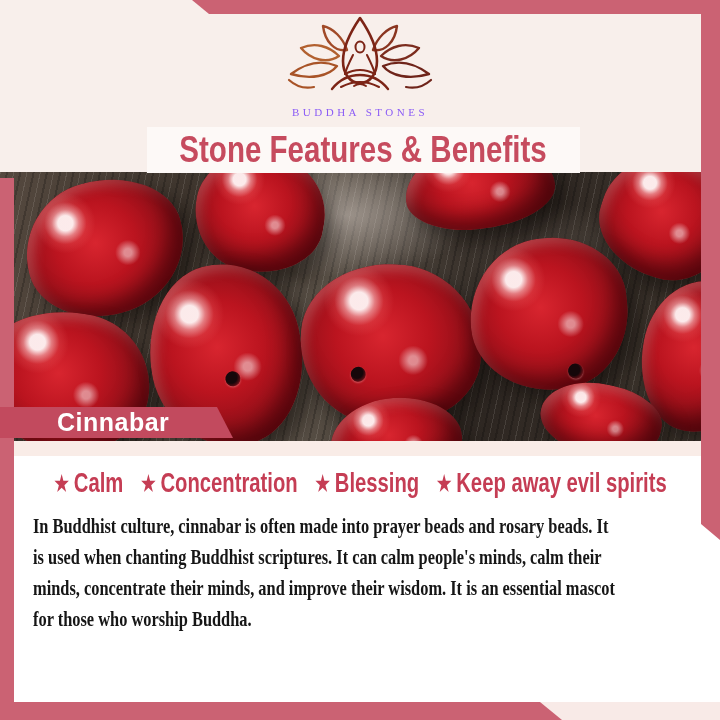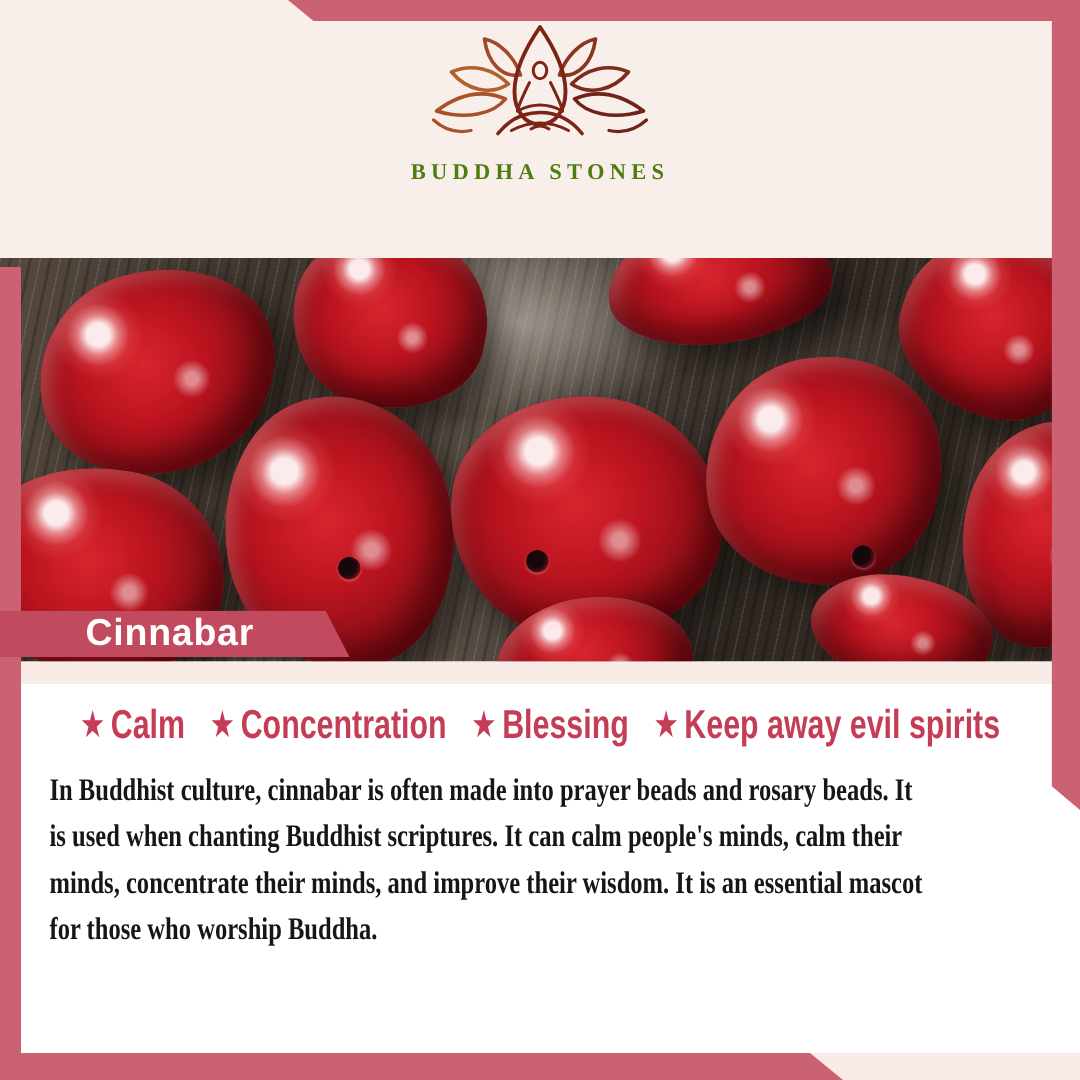--- a/index.html
+++ b/index.html
@@ -5,22 +5,22 @@
   html,body{margin:0;padding:0;background:#fff;}
   .poster{
     position:relative;width:720px;height:720px;overflow:hidden;
     background:#ffffff;font-family:"Liberation Sans",sans-serif;
   }
   
   .header{position:absolute;left:0;top:0;width:720px;height:172px;background:#f8efeb;}
   .logo-wrap{position:absolute;left:0;top:14px;width:720px;text-align:center;}
   .logo-wrap svg{display:inline-block;}
   .brand-name{
-    margin-top:0px;font-family:"Liberation Serif",serif;font-size:15px;font-weight:700;
-    letter-spacing:3.5px;color:#4d7c0f;
+    margin-top:0px;font-family:"Liberation Serif",serif;font-size:11px;font-weight:400;
+    letter-spacing:3.5px;color:#8b5cf6;
   }
   
   .title-banner{
     position:absolute;left:147px;top:127px;width:433px;height:46px;background:#fdf9f7;
     z-index:5;display:flex;align-items:center;justify-content:center;
   }
   .title-banner .txt{
     font-size:36px;font-weight:700;color:#c64b5e;white-space:nowrap;
     transform:scaleX(0.82);transform-origin:center;letter-spacing:0px;
   }
@@ -103,20 +103,23 @@
       <ellipse cx="75" cy="33" rx="4.5" ry="5.5" stroke="#7c2416" stroke-width="2" fill="none"></ellipse>
       <path d="M68,41 C64,49 61,55 60,60 M82,41 C86,49 89,55 90,60" stroke="#7c2416" stroke-width="2" fill="none" stroke-linecap="round"></path>
       <path d="M60,60 Q75,52 90,60" stroke="#7c2416" stroke-width="2" fill="none" stroke-linecap="round"></path>
       <path d="M47,75 C55,65 64,61 75,61 C86,61 95,65 103,75" stroke="#7c2416" stroke-width="2.4" fill="none" stroke-linecap="round"></path>
       <path d="M56,73 Q75,63 94,73" stroke="#7c2416" stroke-width="2" fill="none" stroke-linecap="round"></path>
       <path d="M69,72 Q75,68 81,72" stroke="#7c2416" stroke-width="2" fill="none" stroke-linecap="round"></path>
     </svg>
     <div class="brand-name">BUDDHA STONES</div>
   </div>
 
+  <div class="title-banner">
+    <span class="txt">Stone Features &amp; Benefits</span>
+  </div>
 
   <div class="photo" id="photo">
       <div class="stone" style="left: 25px; top: 8px; width: 160px; height: 135px; border-radius: 46% 54% 50% 50% / 55% 45%; transform: rotate(-15deg);"></div>
       <div class="stone" style="left: 195px; top: -18px; width: 130px; height: 118px; border-radius: 52% 48% 55% 45% / 48% 52% 45% 55%; transform: rotate(10deg);"></div>
       <div class="stone" style="left: 405px; top: -28px; width: 150px; height: 85px; border-radius: 50% 50% 55% 45% / 60% 55% 45% 40%; transform: rotate(-5deg);"></div>
       <div class="stone" style="left: 600px; top: -12px; width: 132px; height: 118px; border-radius: 48% 52% 45% 55% / 52% 48% 55% 45%; transform: rotate(18deg);"></div>
       <div class="stone" style="left: -18px; top: 140px; width: 168px; height: 138px; border-radius: 55% 45% 50% 50% / 45% 55% 48% 52%; transform: rotate(8deg);"></div>
       <div class="stone" style="left: 150px; top: 92px; width: 152px; height: 182px; border-radius: 48% 52% 46% 54% / 54% 46% 52% 48%; transform: rotate(-8deg);">
         <div class="hole" style="left: 72px; top: 108px;"></div>
       </div>

